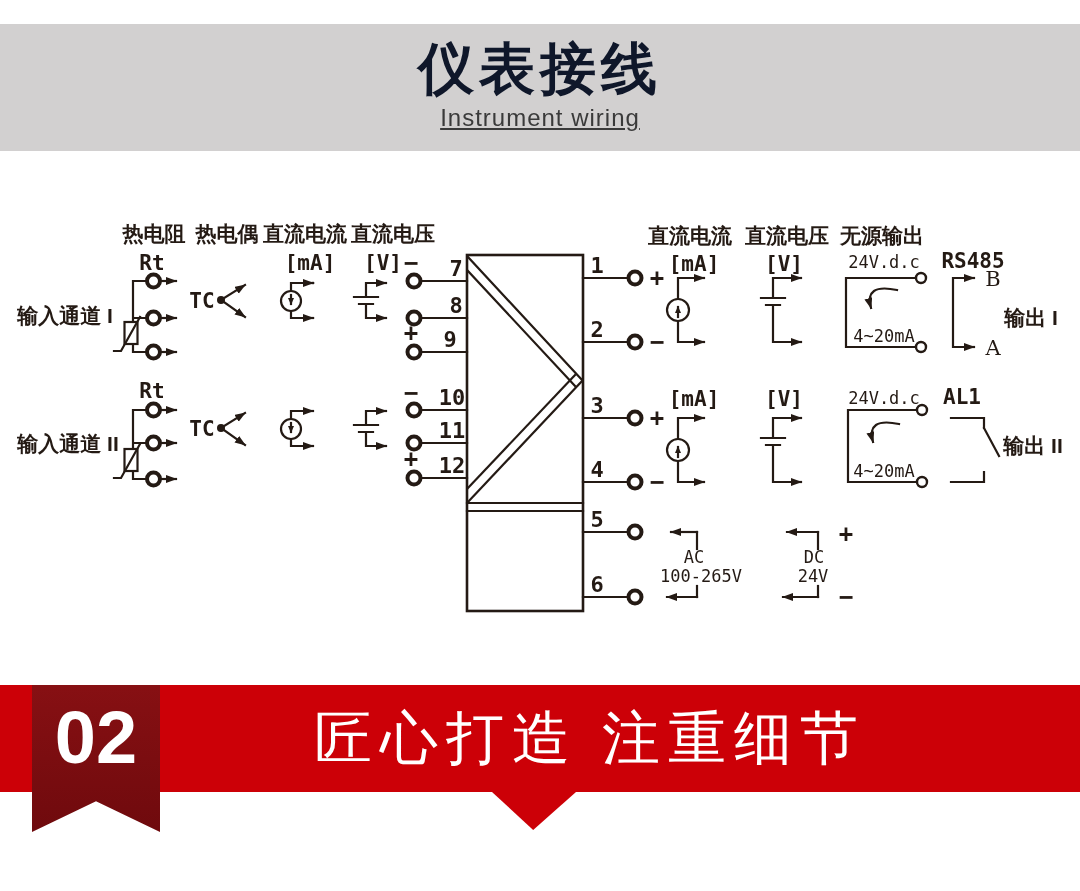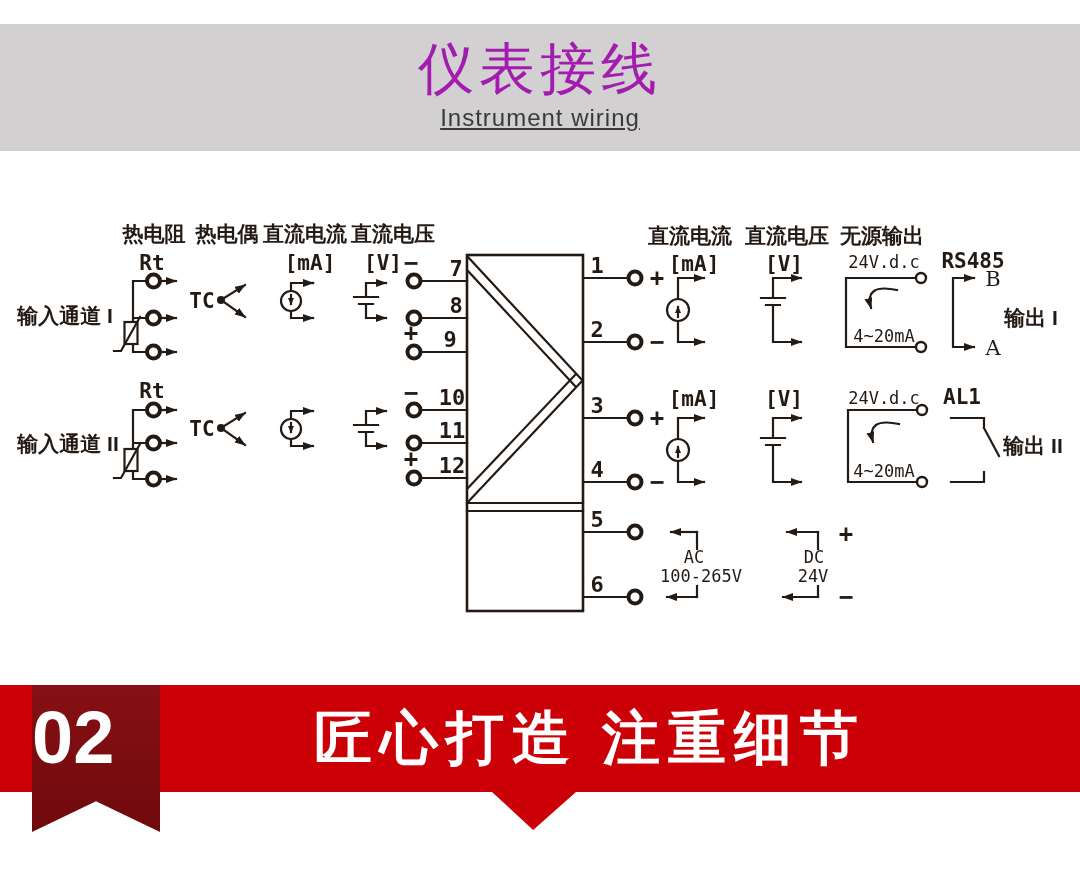--- a/index.html
+++ b/index.html
@@ -1,20 +1,20 @@
 <!DOCTYPE html>
 <html><head>
 <meta charset="utf-8">
 <style>
   html,body{margin:0;padding:0;background:#ffffff;}
   #page{position:relative;width:1080px;height:891px;background:#ffffff;overflow:hidden;
         font-family:"Liberation Sans",sans-serif;}
   
   .gray-band{position:absolute;left:0;top:24px;width:1080px;height:127px;background:#d2d0d0;text-align:center;}
-  .gray-band h1{margin:8px 0 0 0;font-size:56px;font-weight:normal;color:#a21caf;letter-spacing:5px;
+  .gray-band h1{margin:8px 0 0 0;font-size:56px;font-weight:bold;color:#0f172a;letter-spacing:5px;
                 font-family:"Liberation Sans",sans-serif;}
   .gray-band .sub{margin-top:-4px;font-size:24px;color:#3a3a3a;letter-spacing:1px;text-decoration:underline;}
   
   svg.diagram{position:absolute;left:0;top:0;}
   .ln{stroke:#241a14;stroke-width:2.2;fill:none;stroke-linecap:square;}
   .ln-thick{stroke:#241a14;stroke-width:2.6;fill:none;}
   .ring{stroke:#241a14;stroke-width:4;fill:#ffffff;}
   .ring-sm{stroke:#241a14;stroke-width:2.4;fill:#ffffff;}
   .src{stroke:#241a14;stroke-width:2.2;fill:#ffffff;}
   .dot{fill:#241a14;}
@@ -26,24 +26,24 @@
   .sign{font-family:"DejaVu Sans Mono",monospace;font-size:24px;font-weight:bold;text-anchor:middle;}
   .serif{font-family:"DejaVu Serif",serif;font-size:21px;text-anchor:middle;}
   
   .banner{position:absolute;left:0;top:685px;width:1080px;height:206px;}
   .band{position:absolute;left:0;top:0;width:1080px;height:107px;background:#cc0007;}
   .tail{position:absolute;left:492px;top:107px;width:84px;height:38px;background:#cc0007;
         clip-path:polygon(0 0,100% 0,49% 100%);}
   .ribbon{position:absolute;left:32px;top:0;width:128px;height:147px;
           background:linear-gradient(180deg,#871013 0%,#6f0a0d 100%);
           clip-path:polygon(0 0,100% 0,100% 100%,50% 79%,0 100%);}
-  .ribbon .num02{width:100%;text-align:left;margin-top:10px;font-size:74px;font-weight:bold;color:#fff;
+  .ribbon .num02{width:100%;text-align:center;margin-top:10px;font-size:74px;font-weight:bold;color:#fff;
           font-family:"Liberation Sans",sans-serif;}
   .banner-title{position:absolute;left:112px;right:12px;top:0;height:107px;display:flex;
-          align-items:center;justify-content:center;color:#fff;font-size:58px;font-weight:bold;
+          align-items:center;justify-content:center;color:#fff;font-size:58px;font-weight:normal;
           letter-spacing:8px;font-family:"Liberation Sans",sans-serif;white-space:pre;}
 </style>
 </head>
 <body>
 
 <div id="page">
 
   <div class="gray-band">
     <h1>仪表接线</h1>
     <div class="sub">Instrument wiring</div>

